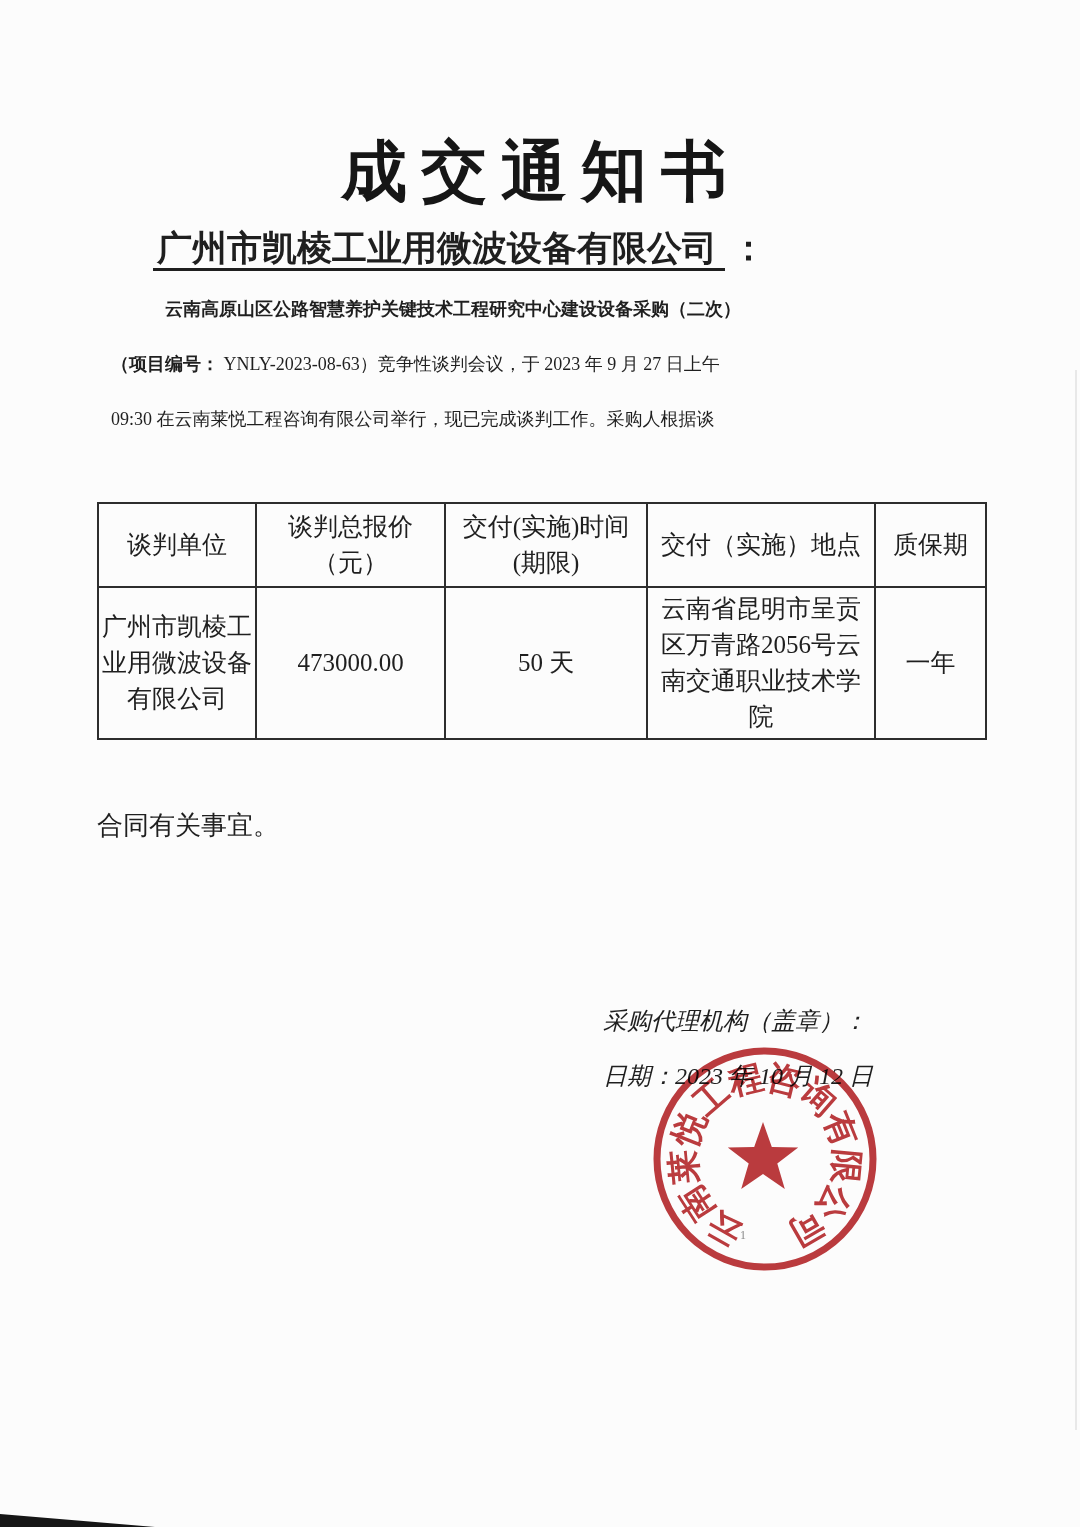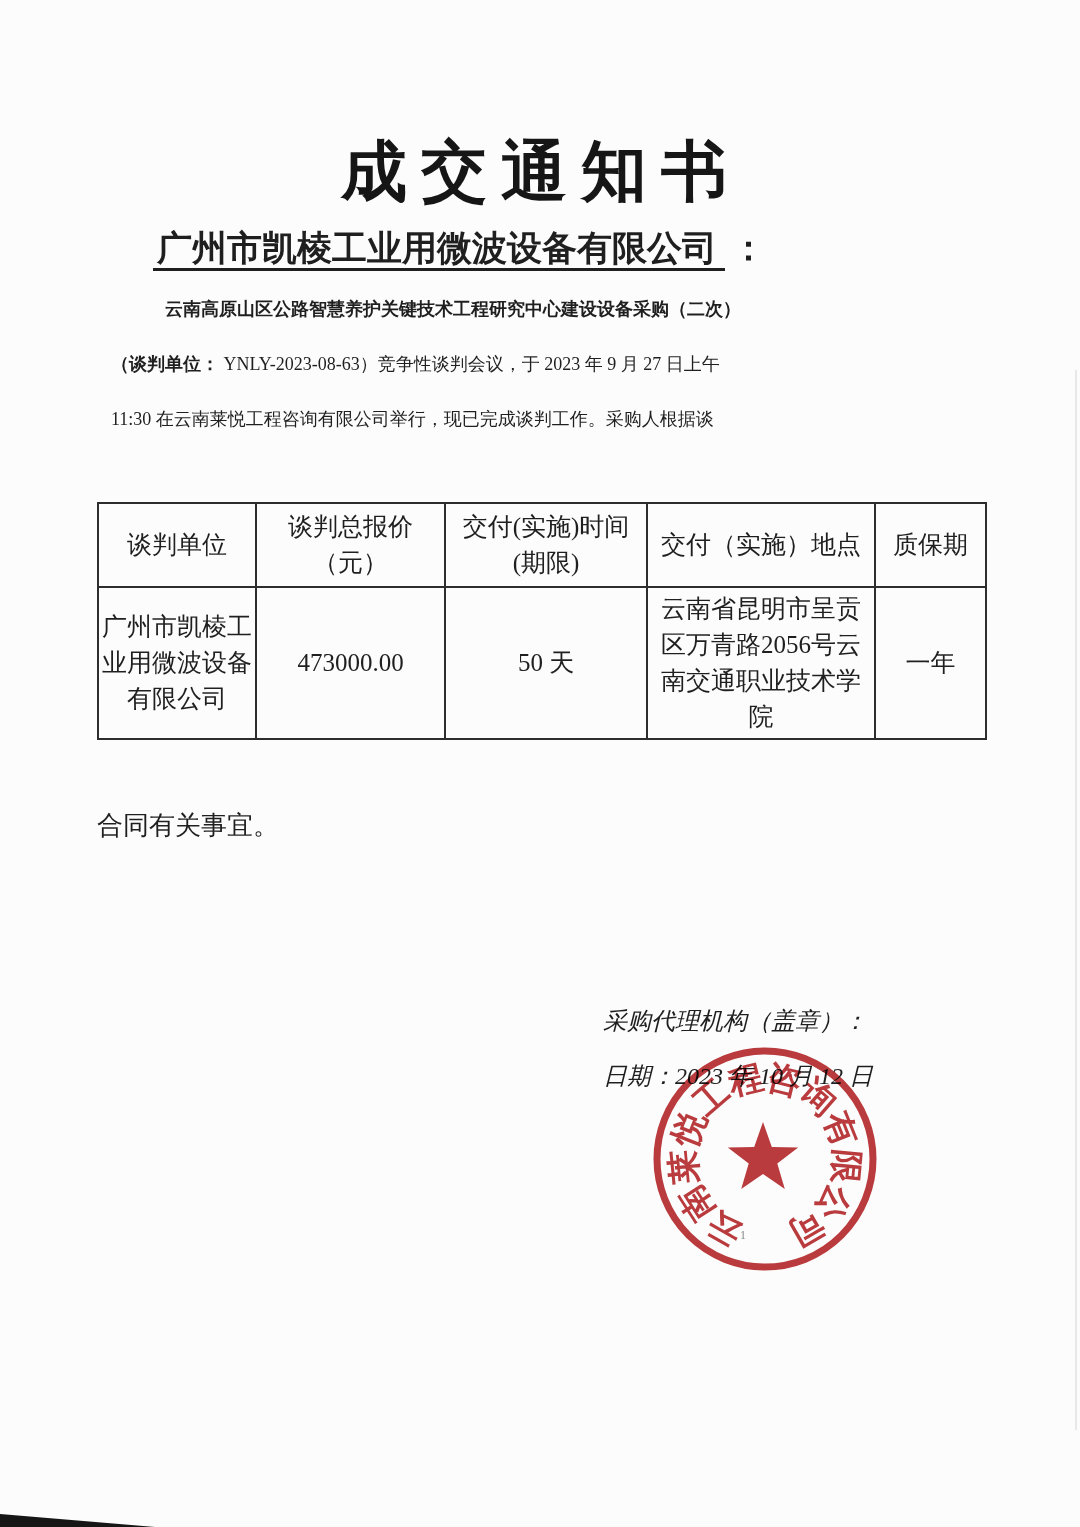--- a/index.html
+++ b/index.html
@@ -98,22 +98,22 @@
 <div class="page">
 
   <h1 class="doc-title">成交通知书</h1>
 
   <div class="addressee hei">
     <span class="addr-underline">广州市凯棱工业用微波设备有限公司</span><span class="addr-colon">：</span>
   </div>
 
   <div class="bodytext">
     <div class="pline indent hei">云南高原山区公路智慧养护关键技术工程研究中心建设设备采购（二次）</div>
-    <div class="pline"><span class="hei">（谈判单位：</span><span> YNLY-2023-08-63）竞争性谈判会议，于 2023 年 9 月 27 日上午</span></div>
-    <div class="pline">11:30 在云南莱悦工程咨询有限公司举行，现已完成谈判工作。采购人根据谈</div>
+    <div class="pline"><span class="hei">（项目编号：</span><span> YNLY-2023-08-63）竞争性谈判会议，于 2023 年 9 月 27 日上午</span></div>
+    <div class="pline">09:30 在云南莱悦工程咨询有限公司举行，现已完成谈判工作。采购人根据谈</div>
   </div>
 
   <table class="award-table">
     <colgroup>
       <col style="width:158px">
         <col style="width:189px">
         <col style="width:202px">
         <col style="width:228px">
         <col style="width:111px">
     </colgroup>

